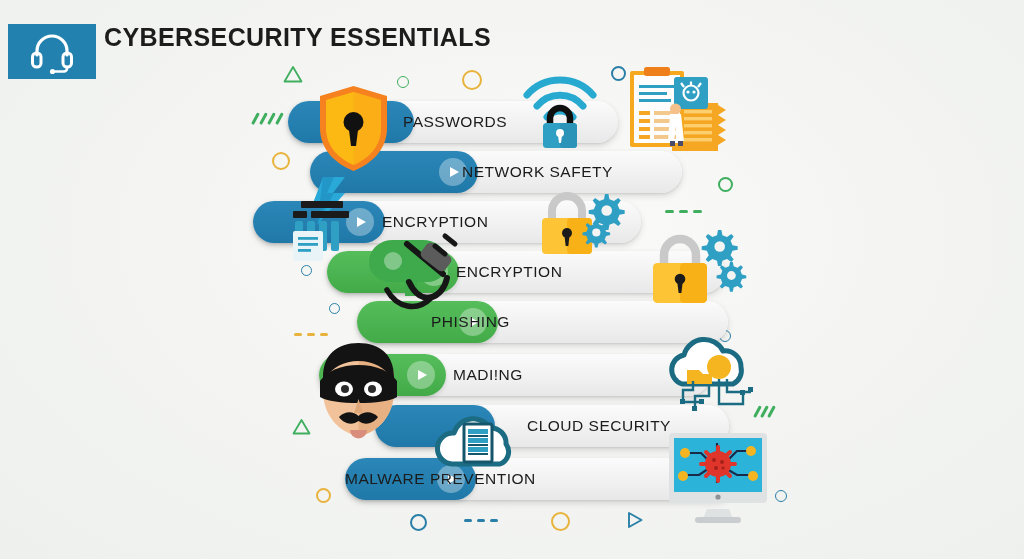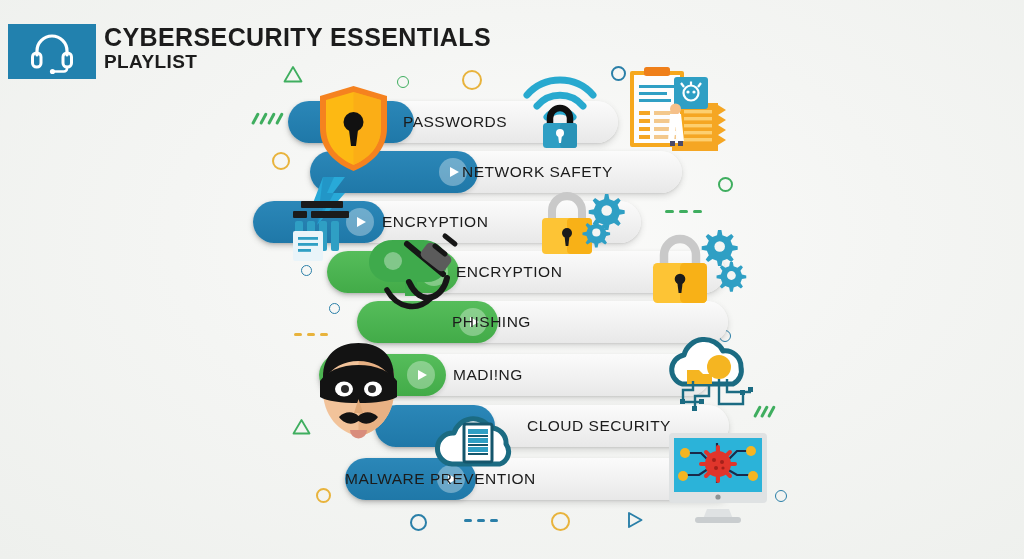--- a/index.html
+++ b/index.html
@@ -85,21 +85,20 @@
       <svg width="46" height="38" viewBox="0 0 46 38">
         <path d="M8 22 V18 a15 15 0 0 1 30 0 V22" fill="none" stroke="#ffffff" stroke-width="3.2" stroke-linecap="round"></path>
         <rect x="3.5" y="20" width="8.5" height="14" rx="4" fill="none" stroke="#ffffff" stroke-width="3"></rect>
         <rect x="34" y="20" width="8.5" height="14" rx="4" fill="none" stroke="#ffffff" stroke-width="3"></rect>
         <path d="M38 34 V35.5 a3 3 0 0 1 -3 3 H26" fill="none" stroke="#ffffff" stroke-width="2.6" stroke-linecap="round"></path>
         <circle cx="23.5" cy="38.5" r="2.6" fill="#ffffff"></circle>
       </svg>
     </div>
     <div class="hdr-text">
       <div class="hdr-title">CYBERSECURITY ESSENTIALS</div>
-      <div class="hdr-sub">PLAYLIST</div>
     </div>
   </div>
 
   <div class="deco tri-o" style="left:283px;top:65px;width:0;height:0;">
     <svg width="20" height="18" viewBox="0 0 20 18">
       <path d="M10 2 L18.5 16.5 L1.5 16.5 Z" fill="none" stroke="#3fae5f" stroke-width="1.8" stroke-linejoin="round"></path>
     </svg>
   </div>
 
   <div class="hatch" style="left:254px;top:112px;width:34px;height:20px;">
@@ -189,21 +188,21 @@
     </div>
     <span class="rlabel" style="margin-left:129px;">ENCRYPTION</span>
   </div>
 
   <div class="row" style="left:357px;top:301px;width:371px;">
     <div class="fill green" style="width:141px;">
       <div class="play">
           <i></i>
         </div>
     </div>
-    <span class="rlabel" style="margin-left:95px;">PHISHING</span>
+    <span class="rlabel" style="margin-left:74px;">PHISHING</span>
   </div>
 
   <div class="row" style="left:319px;top:354px;width:391px;">
     <div class="fill green" style="width:127px;">
       <div class="play">
           <i></i>
         </div>
     </div>
     <span class="rlabel" style="margin-left:134px;">MADI!NG</span>
   </div>

